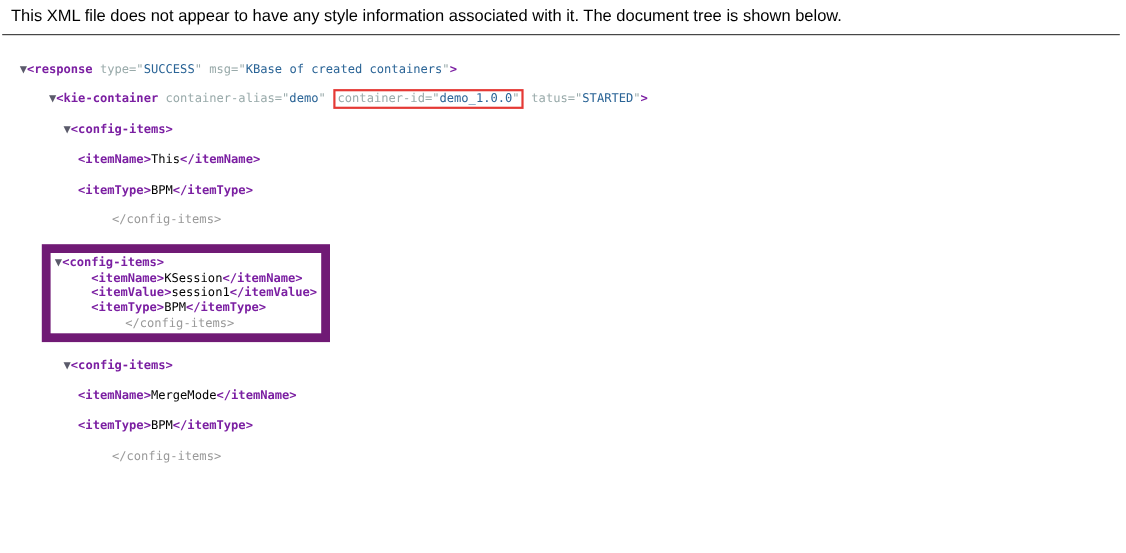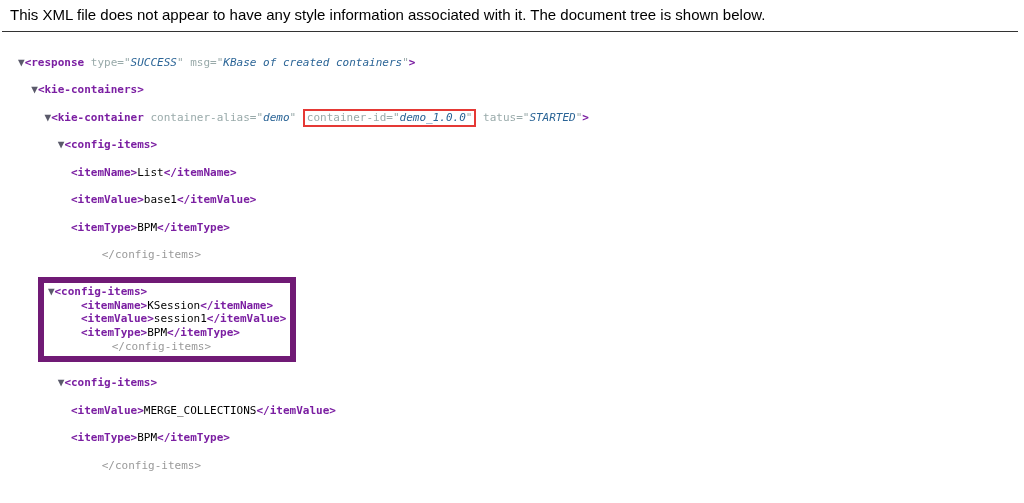--- a/index.html
+++ b/index.html
@@ -21,65 +21,63 @@
     font-family: "Consolas", "SimSun", monospace;
     font-size: 11px;
     line-height: 1.25;
     white-space: pre;
     padding: 10px 0 0 18px;
     color: #333;
   }
   .t { display: inline-block; color: #5a5a6a; vertical-align: top; }
   .tag { color: #7b1fa2; font-weight: bold; }
   .attr-name { color: #9aa; }
-  .attr-val { color: #2a6496; font-style: italic; }
+  .attr-val { color: #2a6496; }
   .txt { color: #000; }
   .grey { color: #999; margin-left: 44px; }
   .box-red {
     display: inline-block;
     border: 2px solid #e53935;
     padding: 0 2px;
     margin: -2px 0;
   }
   .box-red-block {
-    border: 6px solid #701a75;
+    border: 8px solid #701a75;
     display: inline-block;
     padding: 2px 4px;
     margin: 1px 0;
   }
   .line { display: block; }
   .watermark {
     position: absolute;
     right: 6px;
     top: 490px;
     font-size: 9px;
     color: #ddd;
   }
 </style>
 </head>
 <body>
 
 <div class="header">This XML file does not appear to have any style information associated with it. The document tree is shown below.</div>
 
 <div class="tree">
 <span class="line"><span class="t">▼</span><span class="tag">&lt;response </span><span class="attr-name">type="</span><span class="attr-val">SUCCESS</span><span class="attr-name">"</span> <span class="attr-name">msg="</span><span class="attr-val">KBase of created containers</span><span class="attr-name">"</span><span class="tag">&gt;</span></span>
-<span class="line">  <span class="t">▼</span><span class="tag">&lt;kie-containers&gt;</span></span>
 <span class="line">    <span class="t">▼</span><span class="tag">&lt;kie-container </span><span class="attr-name">container-alias="</span><span class="attr-val">demo</span><span class="attr-name">"</span> <span class="box-red"><span class="attr-name">container-id="</span><span class="attr-val">demo_1.0.0</span><span class="attr-name">"</span></span> <span class="attr-name">tatus="</span><span class="attr-val">STARTED</span><span class="attr-name">"</span><span class="tag">&gt;</span></span>
 <span class="line">      <span class="t">▼</span><span class="tag">&lt;config-items&gt;</span></span>
-<span class="line">        <span class="tag">&lt;itemName&gt;</span><span class="txt">List</span><span class="tag">&lt;/itemName&gt;</span></span>
-<span class="line">        <span class="tag">&lt;itemValue&gt;</span><span class="txt">base1</span><span class="tag">&lt;/itemValue&gt;</span></span>
+<span class="line">        <span class="tag">&lt;itemName&gt;</span><span class="txt">This</span><span class="tag">&lt;/itemName&gt;</span></span>
 <span class="line">        <span class="tag">&lt;itemType&gt;</span><span class="txt">BPM</span><span class="tag">&lt;/itemType&gt;</span></span>
 <span class="line">      <span class="grey">&lt;/config-items&gt;</span></span>
 <span class="line">   <span class="box-red-block"><span class="t">▼</span><span class="tag">&lt;config-items&gt;</span>
      <span class="tag">&lt;itemName&gt;</span><span class="txt">KSession</span><span class="tag">&lt;/itemName&gt;</span>
      <span class="tag">&lt;itemValue&gt;</span><span class="txt">session1</span><span class="tag">&lt;/itemValue&gt;</span>
      <span class="tag">&lt;itemType&gt;</span><span class="txt">BPM</span><span class="tag">&lt;/itemType&gt;</span>
    <span class="grey">&lt;/config-items&gt;</span></span></span>
 <span class="line">      <span class="t">▼</span><span class="tag">&lt;config-items&gt;</span></span>
-<span class="line">        <span class="tag">&lt;itemValue&gt;</span><span class="txt">MERGE_COLLECTIONS</span><span class="tag">&lt;/itemValue&gt;</span></span>
+<span class="line">        <span class="tag">&lt;itemName&gt;</span><span class="txt">MergeMode</span><span class="tag">&lt;/itemName&gt;</span></span>
 <span class="line">        <span class="tag">&lt;itemType&gt;</span><span class="txt">BPM</span><span class="tag">&lt;/itemType&gt;</span></span>
 <span class="line">      <span class="grey">&lt;/config-items&gt;</span></span>
 
 
 
 
 
 
 
 

